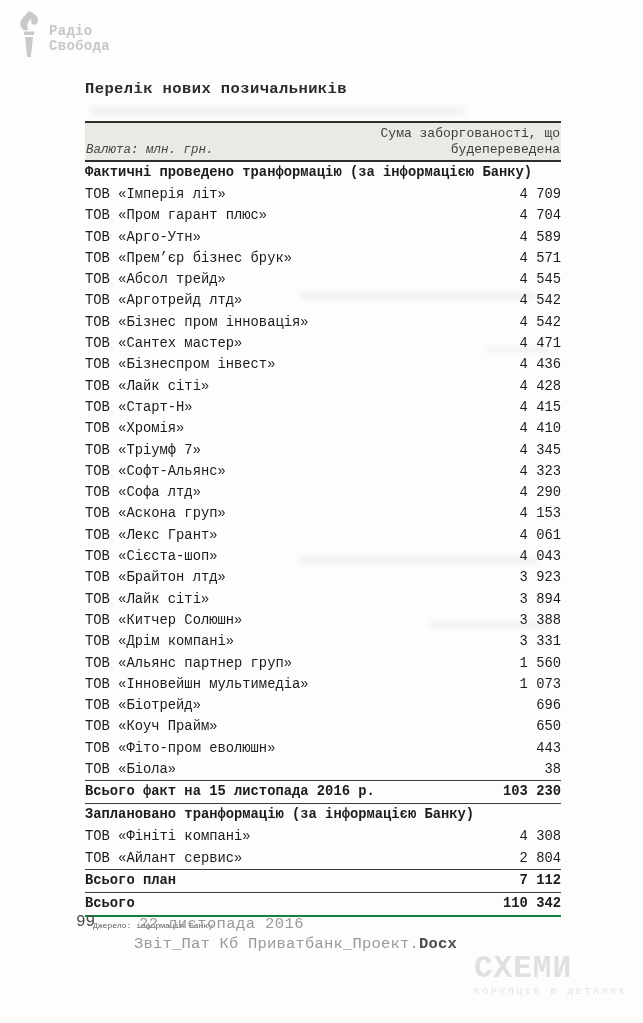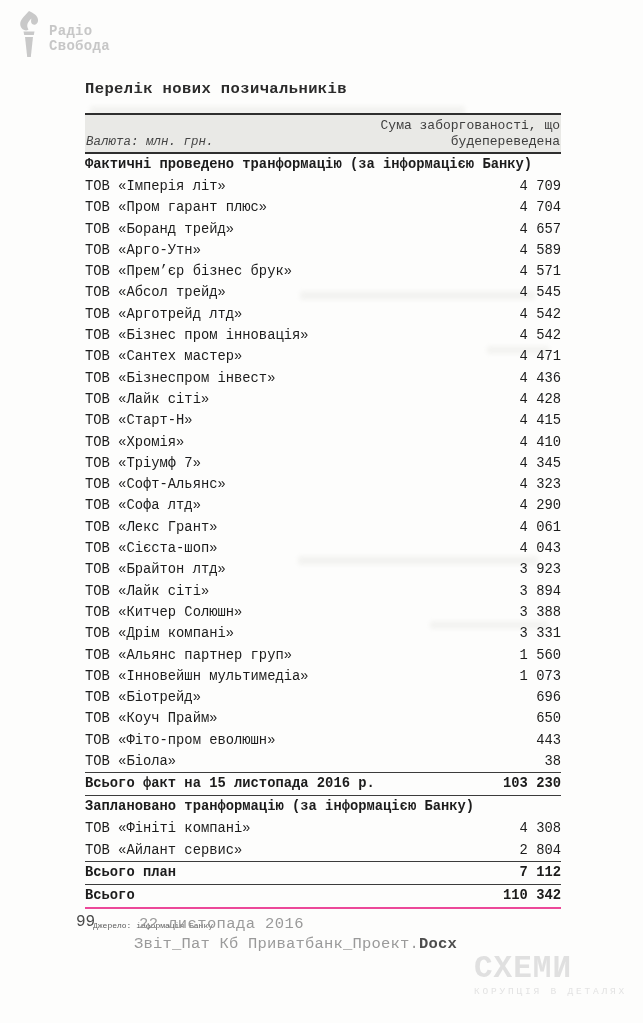--- a/index.html
+++ b/index.html
@@ -9,29 +9,29 @@
     font-family:Liberation Mono, monospace;
     color:#1c1c1c;
   }
   
   .logo{position:absolute; left:14px; top:10px; display:flex; align-items:flex-start;}
   .logo svg{display:block;}
   .logo-text{margin:14px 0 0 5px; font-weight:bold; font-size:14px; line-height:15px; letter-spacing:.3px; color:#c7c7c7;}
   
   .doc{position:absolute; left:85px; top:80px; width:476px;}
   .title{margin:0; font-size:15.5px; font-weight:bold; color:#2b2b2b; letter-spacing:.4px;
-         padding-bottom:15px; border-bottom:2px solid #2f2f2f;}
+         padding-bottom:23px; border-bottom:2px solid #2f2f2f;}
   .head-band{position:relative; height:37px; background:#e9e9e6; border-bottom:2px solid #2f2f2f;}
   .currency{position:absolute; left:1px; bottom:3px; font-style:italic; font-size:12.5px; color:#454545;}
   .amount-head{position:absolute; right:1px; top:3px; text-align:right; font-size:13px; line-height:16px; color:#3e3e3e;}
   .row{display:flex; justify-content:space-between; align-items:baseline;
        font-size:13.8px; line-height:21.3px; white-space:nowrap;}
   .row.section-header{font-weight:bold; line-height:22px;}
   .row.total{font-weight:bold; line-height:22px; border-top:1.5px solid #3c3c3c; border-bottom:1.5px solid #3c3c3c;gap:40px;}
-  .row.grand{font-weight:bold; line-height:22px; border-bottom:2px solid #ec4899;}
+  .row.grand{font-weight:bold; line-height:22px; border-bottom:2px solid #15803d;}
   .cell.value{text-align:center;}
   
   .page-num{position:absolute; left:76px; top:913px; font-size:16px; color:#4a4a4a;}
   .source-note{position:absolute; left:93px; top:921px; font-size:8px; color:#5c5c5c;}
   .stamp-date{position:absolute; left:139px; top:915px; font-size:15.5px; color:#9a9a9a; letter-spacing:.4px;}
   .stamp-file{position:absolute; left:134px; top:935px; font-size:15.5px; color:#9a9a9a; letter-spacing:.2px;}
   .stamp-file .ext{color:#4d4d4d; font-weight:bold;}
   
   .watermark{position:absolute; right:16px; bottom:26px; text-align:left;}
   .wm-brand{font-size:31px; font-weight:800; letter-spacing:1px; line-height:30px; color:#e0e0e0;}
@@ -77,24 +77,20 @@
         <div class="row section-header">Фактичні проведено транформацію (за інформацією Банку)</div>
         <div class="row item">
           <div class="cell name">ТОВ «Імперія літ»</div>
           <div class="cell value">4 709</div>
         </div>
         <div class="row item">
           <div class="cell name">ТОВ «Пром гарант плюс»</div>
           <div class="cell value">4 704</div>
         </div>
         <div class="row item">
-          <div class="cell name">ТОВ «Боранд трейд»</div>
-          <div class="cell value">4 657</div>
-        </div>
-        <div class="row item">
           <div class="cell name">ТОВ «Арго-Утн»</div>
           <div class="cell value">4 589</div>
         </div>
         <div class="row item">
           <div class="cell name">ТОВ «Прем’єр бізнес брук»</div>
           <div class="cell value">4 571</div>
         </div>
         <div class="row item">
           <div class="cell name">ТОВ «Абсол трейд»</div>
           <div class="cell value">4 545</div>
@@ -131,20 +127,24 @@
           <div class="cell name">ТОВ «Тріумф 7»</div>
           <div class="cell value">4 345</div>
         </div>
         <div class="row item">
           <div class="cell name">ТОВ «Софт-Альянс»</div>
           <div class="cell value">4 323</div>
         </div>
         <div class="row item">
           <div class="cell name">ТОВ «Софа лтд»</div>
           <div class="cell value">4 290</div>
+        </div>
+        <div class="row item">
+          <div class="cell name">ТОВ «Аскона груп»</div>
+          <div class="cell value">4 153</div>
         </div>
         <div class="row item">
           <div class="cell name">ТОВ «Лекс Грант»</div>
           <div class="cell value">4 061</div>
         </div>
         <div class="row item">
           <div class="cell name">ТОВ «Сієста-шоп»</div>
           <div class="cell value">4 043</div>
         </div>
         <div class="row item">

